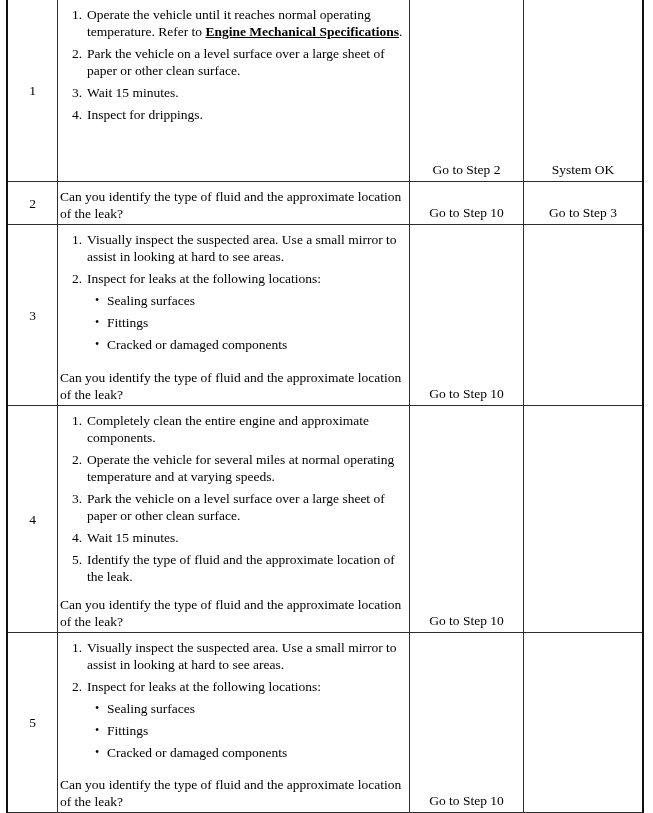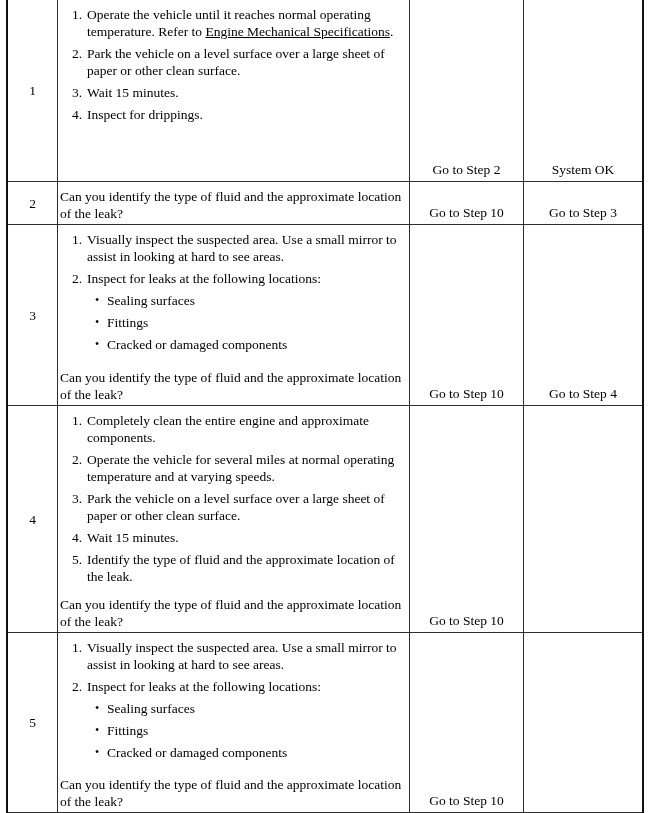--- a/index.html
+++ b/index.html
@@ -33,21 +33,21 @@
   }
   .yes-cell{flex:0 0 114px;border-right:1.5px solid #2e2e2e;}
   .no-cell{flex:1;}
   .oli{display:flex;margin:0 0 5px 0;}
   .oli .num{flex:0 0 15px;margin-left:12px;}
   .oli .itext{flex:1;}
   .bli{display:flex;margin:0 0 5px 35px;}
   .bli .bullet{flex:0 0 12px;font-size:12px;}
   .question{margin-top:auto;}
   .bold{font-weight:normal;}
-  .link{font-weight:normal;text-decoration:underline;cursor:pointer;}
+  .link{font-weight:bold;text-decoration:underline;cursor:pointer;}
 </style>
 </head>
 <body>
 
 <div class="diag-table" id="diag-table">
     <div class="row" style="min-height: 182px;">
       <div class="cell step-cell">
         <span>1</span>
       </div>
       <div class="cell action-cell">
@@ -116,23 +116,20 @@
           <div class="bli">
             <span class="bullet">•</span>
             <span>Cracked or damaged components</span>
           </div>
         </div>
         <div class="question">Can you identify the type of fluid and the approximate location of the leak?</div>
       </div>
       <div class="cell yes-cell">
         <span><span>Go to </span><span class="bold">Step 10</span></span>
       </div>
-      <div class="cell no-cell">
-        <span><span>Go to </span><span class="bold">Step 4</span></span>
-      </div>
     </div>
     <div class="row" style="min-height: 227px;">
       <div class="cell step-cell">
         <span>4</span>
       </div>
       <div class="cell action-cell">
         <div class="olist">
           <div class="oli">
             <span class="num">1.</span>
             <div class="itext"><span>Completely clean the entire engine and approximate components.</span></div>

